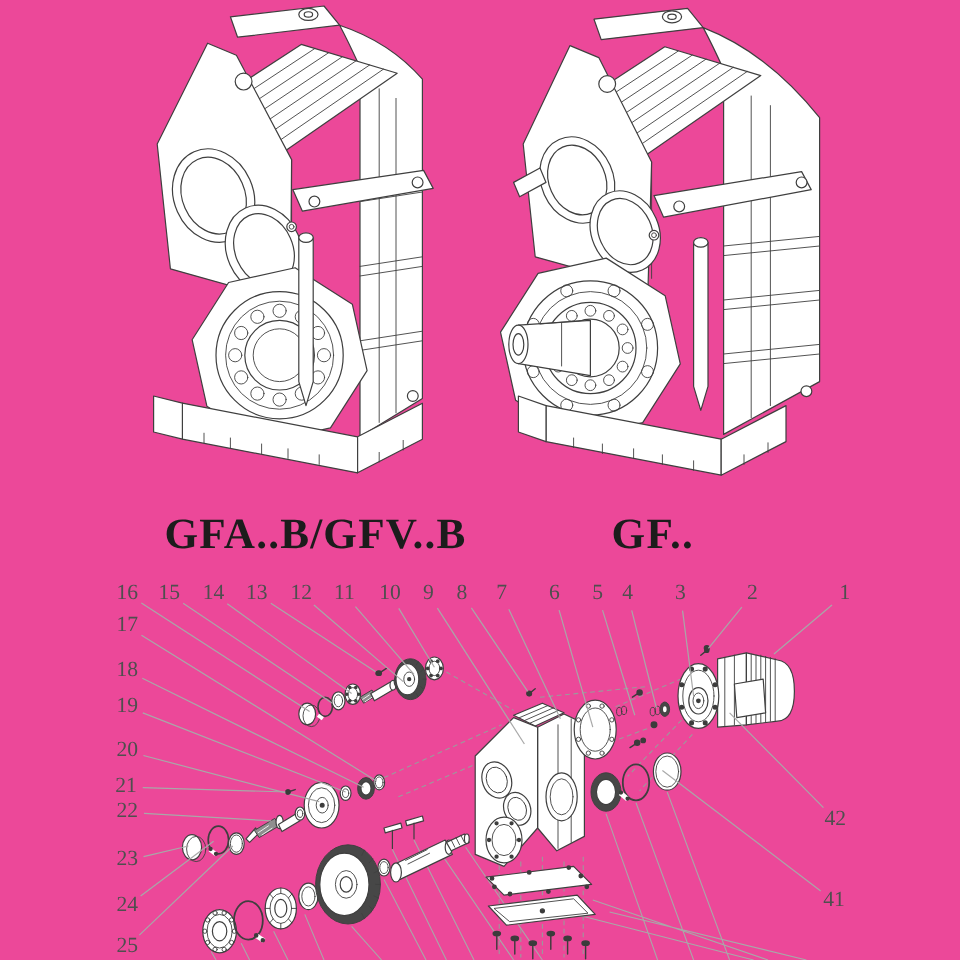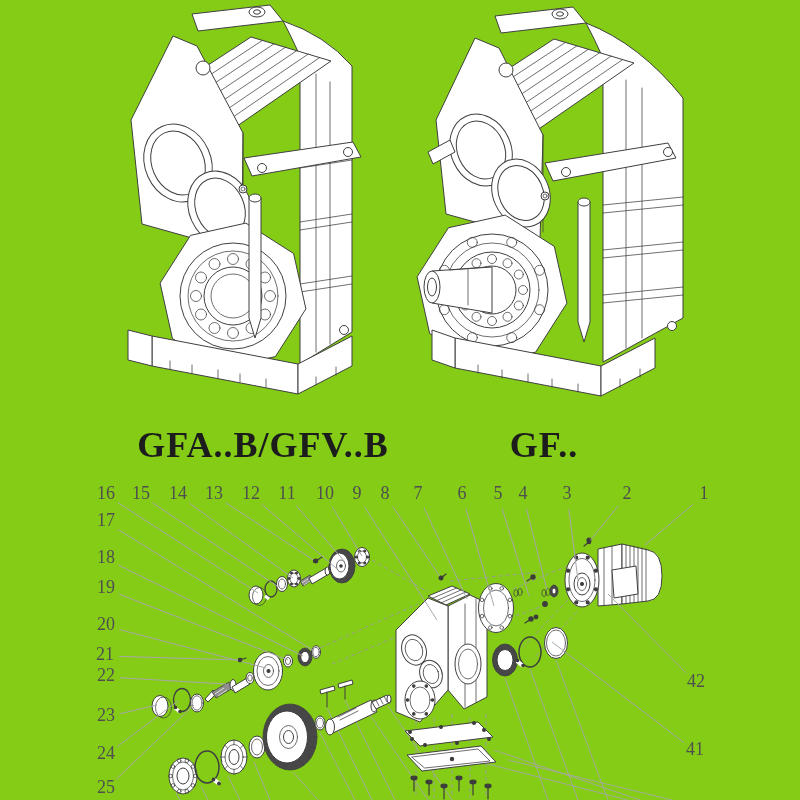--- a/index.html
+++ b/index.html
@@ -1,16 +1,16 @@
 <!DOCTYPE html>
 <html style="--line: #3f3f3f; --leader: #a8a8a8; --label: #4f4f4f; --title: #1c1c1c; --dark_fill: #474747; --dash: #9b9b9b;"><head>
 <meta charset="utf-8">
 <style>
   html,body{margin:0;padding:0;background:#ffffff;}
-  .page{position:relative;width:800px;height:800px;background:#84cc16;overflow:hidden;
+  .page{position:relative;width:800px;height:800px;background:#ec4899;overflow:hidden;
         font-family:"Liberation Serif",serif;text-decoration:underline;}
   svg{display:block;}
   .ln{stroke:var(--line);stroke-width:1;fill:none;stroke-linejoin:round;stroke-linecap:round;}
   .lnw{stroke:var(--line);stroke-width:1;fill:#ffffff;stroke-linejoin:round;}
   .thin{stroke-width:.75;}
   .dark{fill:var(--dark_fill);stroke:var(--line);stroke-width:.8;}
   .mid{fill:#8f8f8f;stroke:var(--line);stroke-width:.8;}
   .dash{stroke:var(--dash);stroke-width:.9;stroke-dasharray:4 3;fill:none;}
   .grayline{stroke:var(--leader);stroke-width:.9;fill:none;}
   .leader{stroke:var(--leader);stroke-width:1;fill:none;}

